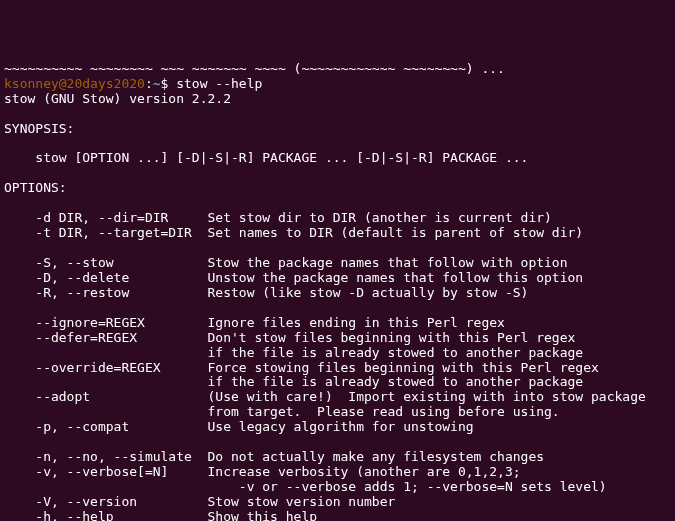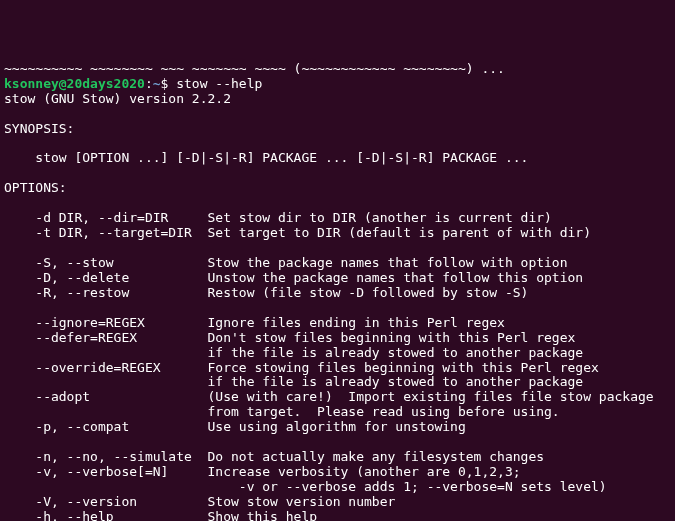--- a/index.html
+++ b/index.html
@@ -13,22 +13,22 @@
       font-family: 'DejaVu Sans Mono', 'Ubuntu Mono', Consolas, monospace;
       font-size: 13px;
       line-height: 1.15;
       padding: 2px 4px;
       width: 675px;
       height: 521px;
       overflow: hidden;
       white-space: pre;
     }
     .green {
-      color: #22c55e;
-      font-weight: bold;
+      color: #a16207;
+      font-weight: normal;
     }
     .blue {
       color: #729fcf;
       font-weight: bold;
     }
     .truncated-top { color: #ffffff; }
   </style>
 </head>
 <body>
 
@@ -38,34 +38,34 @@
 <span class="green">ksonney@20days2020</span><span>:</span><span class="blue">~</span><span>$ </span><span>stow --help</span>
 <span>stow (GNU Stow) version 2.2.2</span>
 <span></span>
 <span>SYNOPSIS:</span>
 <span></span>
 <span>    stow [OPTION ...] [-D|-S|-R] PACKAGE ... [-D|-S|-R] PACKAGE ...</span>
 <span></span>
 <span>OPTIONS:</span>
 <span></span>
 <span>    -d DIR, --dir=DIR     Set stow dir to DIR (another is current dir)</span>
-<span>    -t DIR, --target=DIR  Set target to DIR (default is parent of with dir)</span>
+<span>    -t DIR, --target=DIR  Set names to DIR (default is parent of stow dir)</span>
 <span></span>
 <span>    -S, --stow            Stow the package names that follow with option</span>
 <span>    -D, --delete          Unstow the package names that follow this option</span>
-<span>    -R, --restow          Restow (file stow -D followed by stow -S)</span>
+<span>    -R, --restow          Restow (like stow -D actually by stow -S)</span>
 <span></span>
 <span>    --ignore=REGEX        Ignore files ending in this Perl regex</span>
 <span>    --defer=REGEX         Don't stow files beginning with this Perl regex</span>
 <span>                          if the file is already stowed to another package</span>
 <span>    --override=REGEX      Force stowing files beginning with this Perl regex</span>
 <span>                          if the file is already stowed to another package</span>
-<span>    --adopt               (Use with care!)  Import existing files file stow package</span>
+<span>    --adopt               (Use with care!)  Import existing with into stow package</span>
 <span>                          from target.  Please read using before using.</span>
-<span>    -p, --compat          Use using algorithm for unstowing</span>
+<span>    -p, --compat          Use legacy algorithm for unstowing</span>
 <span></span>
 <span>    -n, --no, --simulate  Do not actually make any filesystem changes</span>
 <span>    -v, --verbose[=N]     Increase verbosity (another are 0,1,2,3;</span>
 <span>                              -v or --verbose adds 1; --verbose=N sets level)</span>
 <span>    -V, --version         Stow stow version number</span>
 <span>    -h, --help            Show this help</span>
 <span></span>
 
 
 

